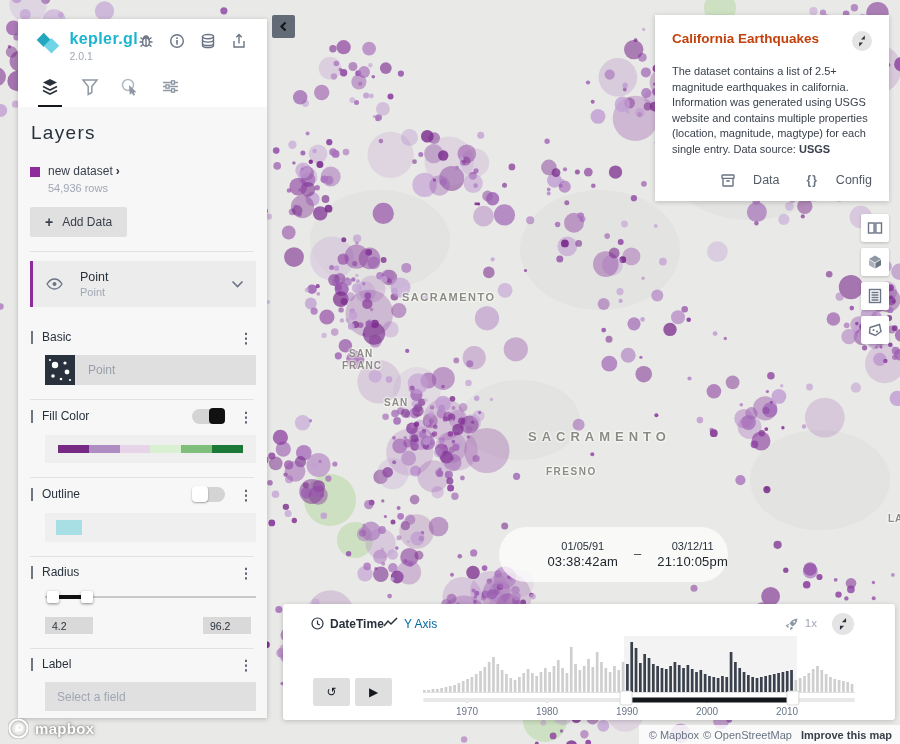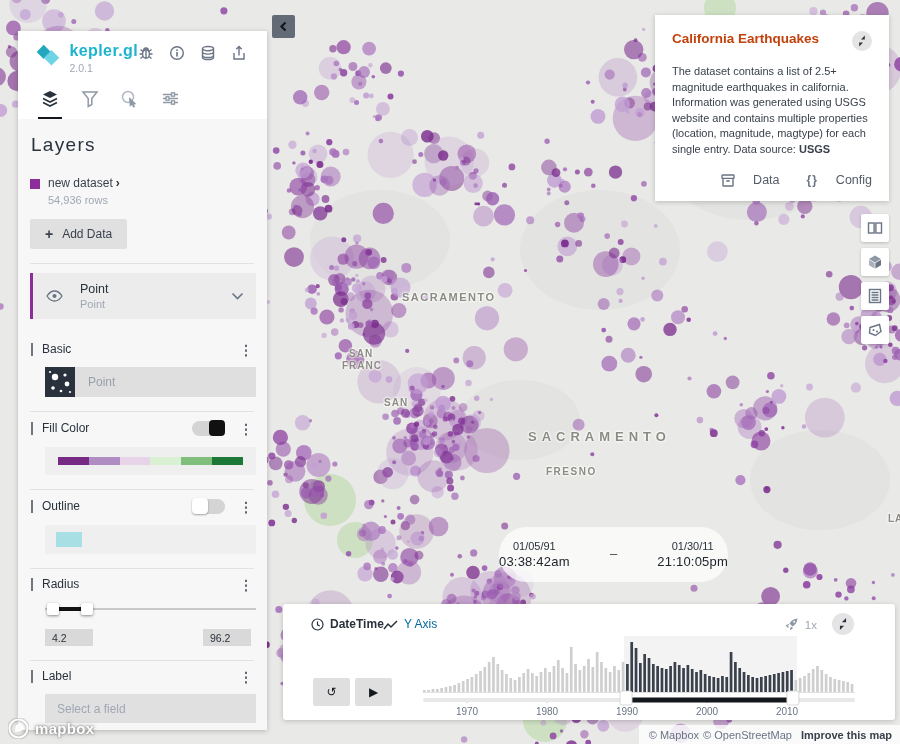--- a/index.html
+++ b/index.html
@@ -6,21 +6,21 @@
   html,body { width:900px; height:744px; overflow:hidden; }
   body { font-family:"Liberation Sans",sans-serif; background:#e9e9e7; position:relative; color:#29323c; }
 
   
   .map { position:absolute; inset:0; background:#e9e9e7; }
   .map svg { position:absolute; inset:0; }
   .city-label { position:absolute; color:#8b8b83; font-weight:bold;
     text-shadow:0 0 3px #fff,0 0 3px #fff,0 0 2px #fff; white-space:nowrap; z-index:2; }
 
   
-  .sidebar { position:absolute; left:18px; top:31px; width:249px; height:699px; background:#fff;
+  .sidebar { position:absolute; left:18px; top:19px; width:249px; height:699px; background:#fff;
     box-shadow:0 1px 5px rgba(0,0,0,.22); z-index:10; display:flex; flex-direction:column; overflow:hidden; }
   .sb-header { padding:12px 20px 0 18px; background:#fff; }
   .logo-row { display:flex; align-items:flex-start; }
   .brand { color:#1cb4ce; font-size:16px; font-weight:bold; letter-spacing:.4px; line-height:16px; }
   .version { color:#a0a7b4; font-size:10.5px; margin-top:3px; }
   .hdr-icons { margin-left:auto; display:flex; gap:15px; padding-top:2px; }
   .icon-btn { background:none; border:none; cursor:pointer; padding:0; line-height:0; }
   .tabs { display:flex; gap:17px; margin-top:15px; padding-left:2px; }
   .tab { padding:0 2px 9px 2px; border-bottom:2px solid transparent; background:none; border-top:none;
     border-left:none; border-right:none; cursor:pointer; line-height:0; }
@@ -95,30 +95,30 @@
     font-size:12.5px; color:#545b66; font-family:inherit; }
   .braces { font-size:12px; font-weight:bold; color:#6a7485; letter-spacing:1px; }
 
   
   .map-controls { position:absolute; right:11px; top:214px; display:flex; flex-direction:column; gap:6px; z-index:5; }
   .mc-btn { width:28px; height:28px; background:#fff; border:none; border-radius:2px;
     box-shadow:0 1px 3px rgba(0,0,0,.2); cursor:pointer; line-height:0; }
 
   
   .time-pill { position:absolute; left:499px; top:527px; width:229px; height:55px; border-radius:28px;
-    background:rgba(255,255,255,.72); z-index:4; display:flex; align-items:center; justify-content:space-between; gap:16px; }
+    background:rgba(255,255,255,.72); z-index:4; display:flex; align-items:center; justify-content:flex-end; gap:16px; }
   .tp-col { text-align:center; }
   .tp-date { font-size:11px; color:#29323c; }
   .tp-time { font-size:13px; color:#20262e; margin-top:2px; letter-spacing:.2px; }
   .tp-dash { color:#3a414c; font-size:13px; padding-bottom:2px; }
 
   
   .timeline { position:absolute; left:283px; top:604px; width:612px; height:116px; background:#fff; z-index:10;
     box-shadow:0 1px 5px rgba(0,0,0,.2); border-radius:3px; }
-  .tl-item { position:absolute; display:flex; align-items:flex-end; gap:6px; background:none; border:none;
+  .tl-item { position:absolute; display:flex; align-items:flex-start; gap:6px; background:none; border:none;
     cursor:pointer; font-family:inherit; }
   .tl-field { left:28px; top:13px; font-size:12px; font-weight:bold; color:#29323c; }
   .tl-yaxis { left:100px; top:13px; font-size:12px; color:#0369a1; }
   .tl-speed { right:78px; top:13px; font-size:11.5px; color:#a0a7b4; }
   .tl-circle { position:absolute; right:41px; top:9px; width:22px; height:22px; }
   .tl-btns { position:absolute; left:30px; top:74px; display:flex; gap:5px; }
   .tl-btn { width:37px; height:28px; background:#dfdfdf; border:none; border-radius:2px; cursor:pointer;
     font-size:12px; color:#14171c; }
   .tl-chart { position:absolute; left:140px; top:32px; }
 
@@ -1387,21 +1387,21 @@
   </button>
 </div>
 
 <div class="time-pill">
   <div class="tp-col">
     <div class="tp-date">01/05/91</div>
     <div class="tp-time">03:38:42am</div>
   </div>
   <div class="tp-dash">–</div>
   <div class="tp-col">
-    <div class="tp-date">01/30/11</div>
+    <div class="tp-date">03/12/11</div>
     <div class="tp-time">21:10:05pm</div>
   </div>
 </div>
 
 <section class="timeline">
   <button class="tl-item tl-field">
     <svg width="13" height="13" viewBox="0 0 13 13">
       <circle cx="6.5" cy="6.5" r="5.5" stroke="#29323c" stroke-width="1.2" fill="none"></circle>
       <path d="M6.5 3.5 V6.8 L8.8 8" stroke="#29323c" stroke-width="1.2" fill="none"></path>
     </svg>

